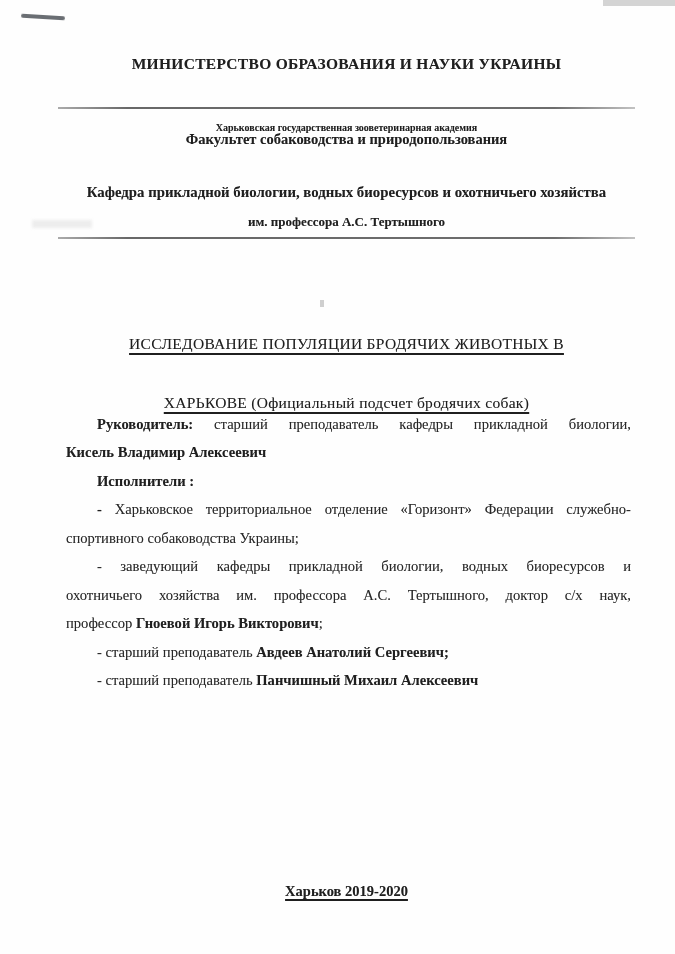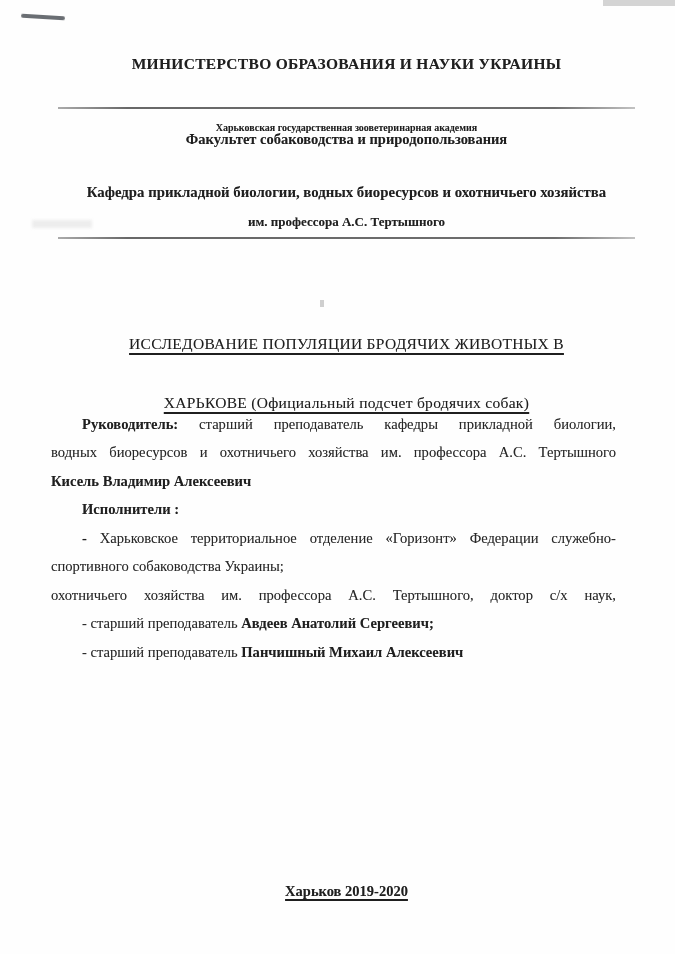--- a/index.html
+++ b/index.html
@@ -28,21 +28,21 @@
     background:linear-gradient(to right,#ababab,#686868 12%,#6d6d6d 86%,#c2c2c2);}
   .rule1{top:107px;}
   .rule2{top:237px;}
   
   .doc-title{left:58px;width:577px;text-align:center;font-weight:normal;font-size:15.5px;
     letter-spacing:.3px;color:var(--heading-ink,#1f1f1f);text-shadow:0 0 .4px rgba(0,0,0,.3);}
   .doc-title span{text-decoration:underline;text-underline-offset:4px;text-decoration-thickness:1.5px;}
   .title1{top:335px;}
   .title2{top:365px;margin-top:29px;}
   
-  .body-text{left:51px;top:410px;width:565px;font-size:14.6px;line-height:28.45px;
+  .body-text{left:66px;top:410px;width:565px;font-size:14.6px;line-height:28.45px;
     text-shadow:0 0 .4px rgba(0,0,0,.25);}
   .body-text .line{white-space:normal;}
   .body-text .line.indent{padding-left:31px;}
   .body-text .line.just{text-align:justify;text-align-last:justify;}
   .body-text .b{font-weight:bold;color:var(--heading-ink,#1f1f1f);}
   
   .footer{top:883px;font-size:14.5px;}
   .footer span{text-decoration:underline;text-underline-offset:3px;text-decoration-thickness:1.5px;}
 </style>
 </head>
@@ -59,23 +59,24 @@
 <div class="abs center-band faculty">Факультет собаководства и природопользования</div>
 <div class="abs center-band dept1">Кафедра прикладной биологии, водных биоресурсов и охотничьего хозяйства</div>
 <div class="abs center-band dept2">им. профессора А.С. Тертышного</div>
 <div class="abs rule rule2"></div>
 
 <div class="abs doc-title title1"><span>ИССЛЕДОВАНИЕ ПОПУЛЯЦИИ БРОДЯЧИХ ЖИВОТНЫХ В</span></div>
 <div class="abs doc-title title2"><span>ХАРЬКОВЕ (Официальный подсчет бродячих собак)</span></div>
 
 <div class="abs body-text">
     <div class="line indent just"><span class="b">Руководитель: </span><span>старший преподаватель кафедры прикладной биологии,</span></div>
-    <div class="line just"><span>водных биоресурсов и охотничьего хозяйства им. профессора А.С. Тертышного</span></div>
     <div class="line"><span class="b">Кисель Владимир Алексеевич</span></div>
     <div class="line indent"><span class="b">Исполнители :</span></div>
     <div class="line indent just"><span class="b">- </span><span>Харьковское территориальное отделение «Горизонт» Федерации служебно-</span></div>
     <div class="line"><span>спортивного собаководства Украины;</span></div>
+    <div class="line indent just"><span>- заведующий кафедры прикладной биологии, водных биоресурсов и</span></div>
     <div class="line just"><span>охотничьего хозяйства им. профессора А.С. Тертышного, доктор с/х наук,</span></div>
+    <div class="line"><span>профессор </span><span class="b">Гноевой Игорь Викторович</span><span>;</span></div>
     <div class="line indent"><span>- старший преподаватель </span><span class="b">Авдеев Анатолий Сергеевич;</span></div>
     <div class="line indent"><span>- старший преподаватель </span><span class="b">Панчишный Михаил Алексеевич</span></div>
   </div>
 
 <div class="abs center-band footer"><span>Харьков 2019-2020</span></div>
 
 </body></html>

